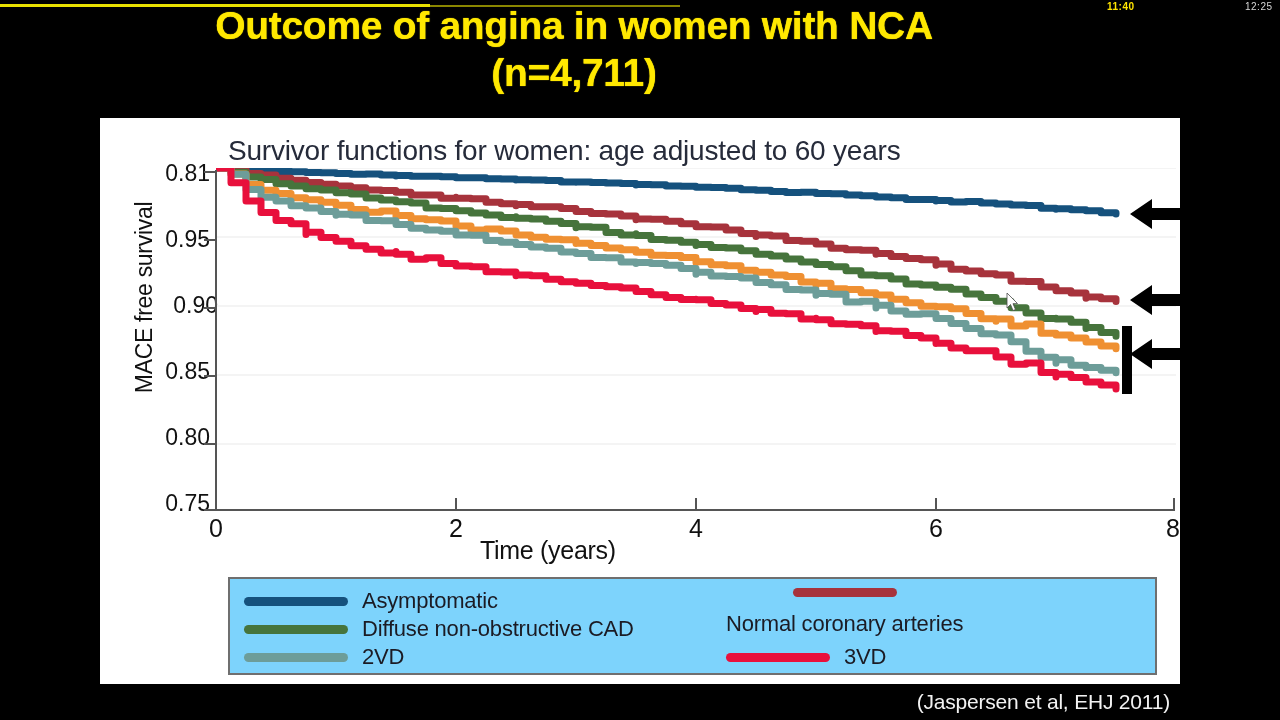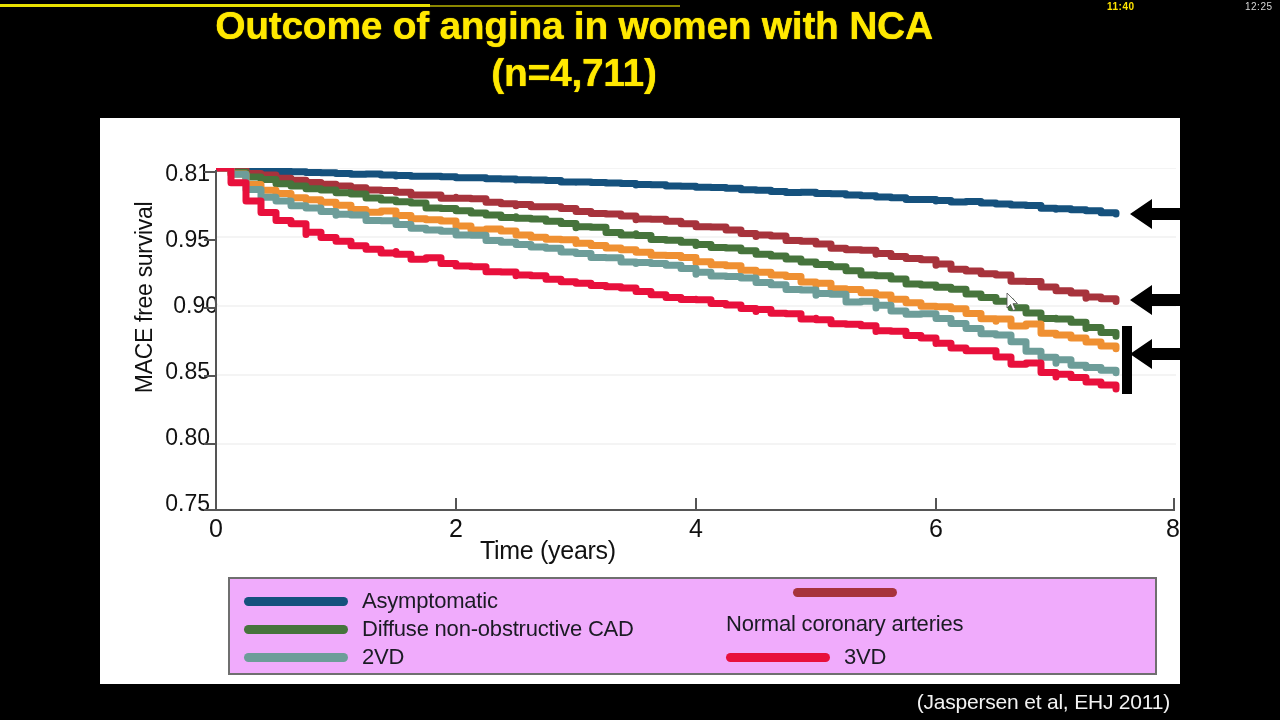--- a/index.html
+++ b/index.html
@@ -43,21 +43,21 @@
     transform:rotate(-90deg);color:#111;font-size:23px;letter-spacing:-0.3px;
   }
   .xlabel{
     position:absolute;left:380px;top:418px;color:#111;font-size:25px;letter-spacing:-0.3px;
   }
   .ytick{position:absolute;right:0;color:#111;font-size:23px;text-align:right;width:70px;}
   .xtick{position:absolute;color:#111;font-size:25px;text-align:center;width:40px;}
 
   .legend-box{
     position:absolute;left:128px;top:459px;width:929px;height:98px;
-    border:2px solid #6f6f6f;background:#f0abfc;box-sizing:border-box;
+    border:2px solid #6f6f6f;background:#7dd3fc;box-sizing:border-box;
   }
   .legend-row{position:absolute;display:flex;align-items:center;gap:14px;}
   .legend-swatch{width:104px;height:9px;border-radius:5px;display:block;}
   .legend-label{color:#1b1b24;font-size:22px;white-space:nowrap;letter-spacing:-0.2px;}
 
   .arrow{position:absolute;}
   .vbar{position:absolute;background:#000;}
 
   .attribution{
     position:absolute;right:110px;bottom:6px;color:#f2f2f2;font-size:21px;
@@ -77,20 +77,21 @@
   <div class="clock c1">11:40</div>
   <div class="clock c2">12:25</div>
 
   <div class="slide-title">
     <div>Outcome of angina in women with NCA</div>
     <div>(n=4,711)</div>
   </div>
 
   <div class="panel">
 
+    <div class="chart-title">Survivor functions for women: age adjusted to 60 years</div>
 
     <div class="ytick" style="left:40px;top:42px;">0.81</div>
     <div class="ytick" style="left:40px;top:108px;">0.95</div>
     <div class="ytick" style="left:40px;top:174px;padding-left:8px;">0.90</div>
     <div class="ytick" style="left:40px;top:240px;">0.85</div>
     <div class="ytick" style="left:40px;top:306px;">0.80</div>
     <div class="ytick" style="left:40px;top:372px;">0.75</div>
 
     <div class="xtick" style="left:96px;top:396px;">0</div>
     <div class="xtick" style="left:336px;top:396px;">2</div>

